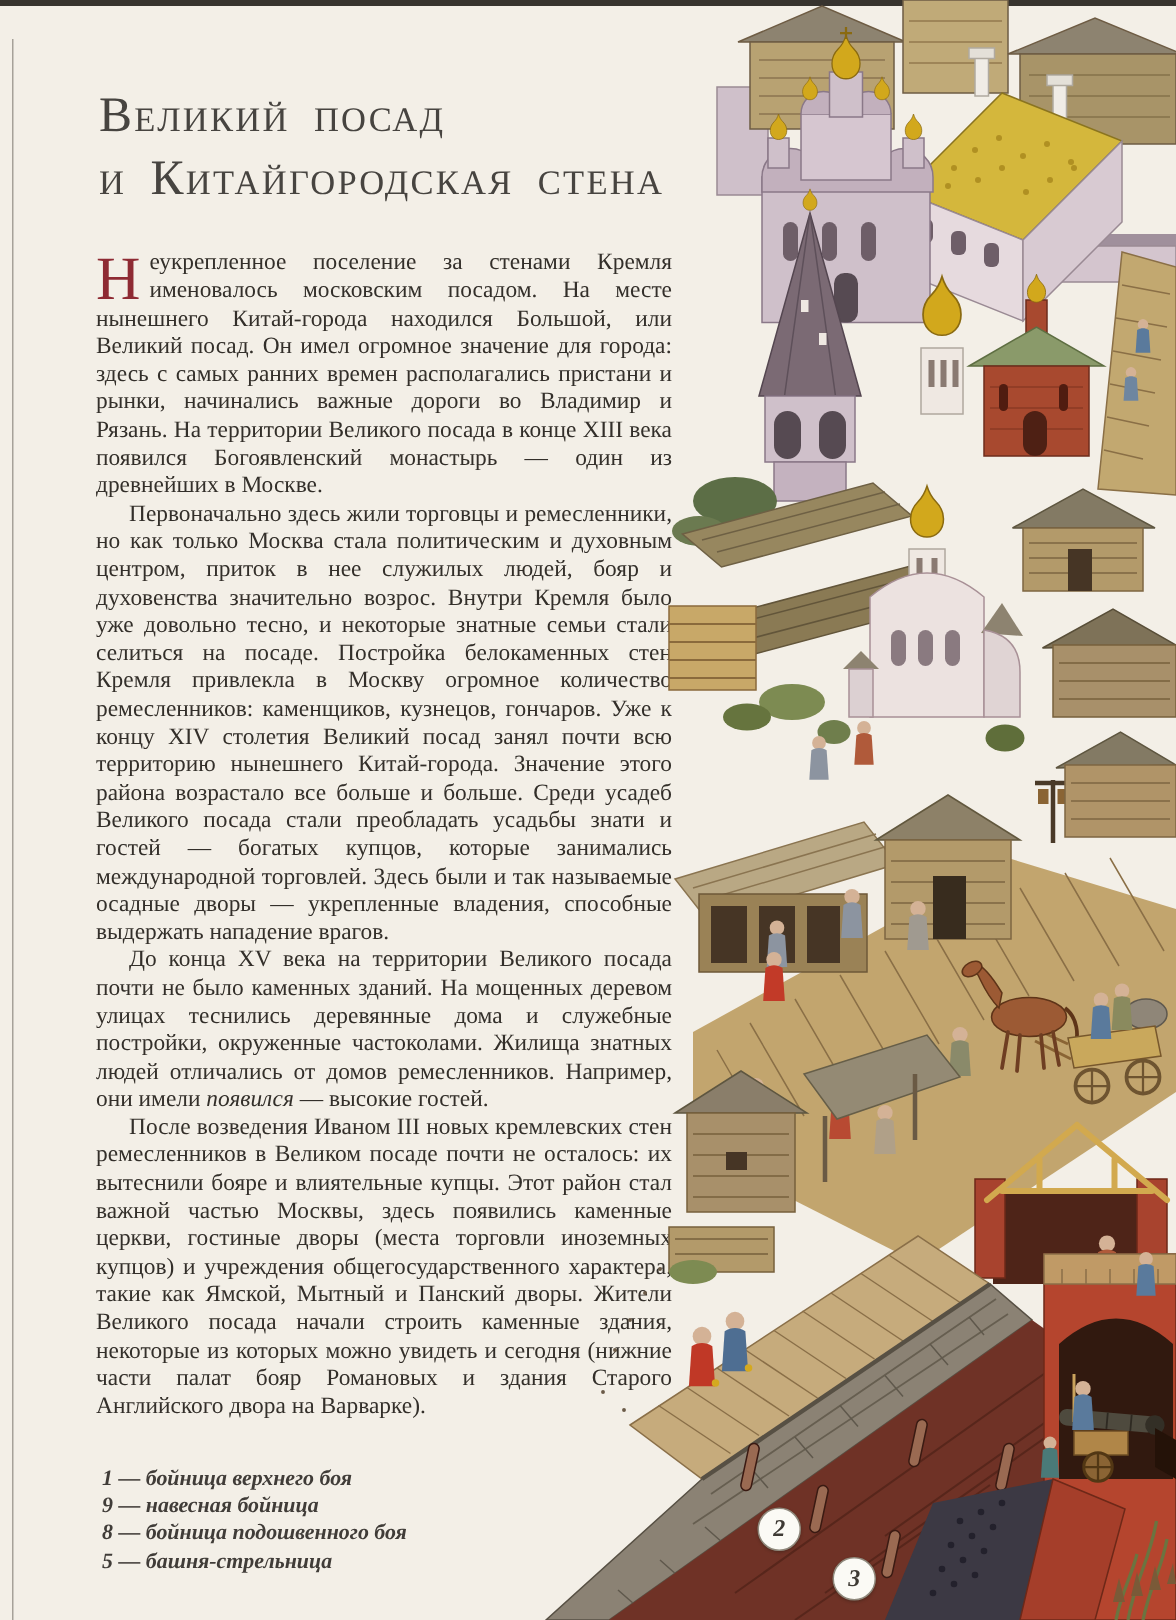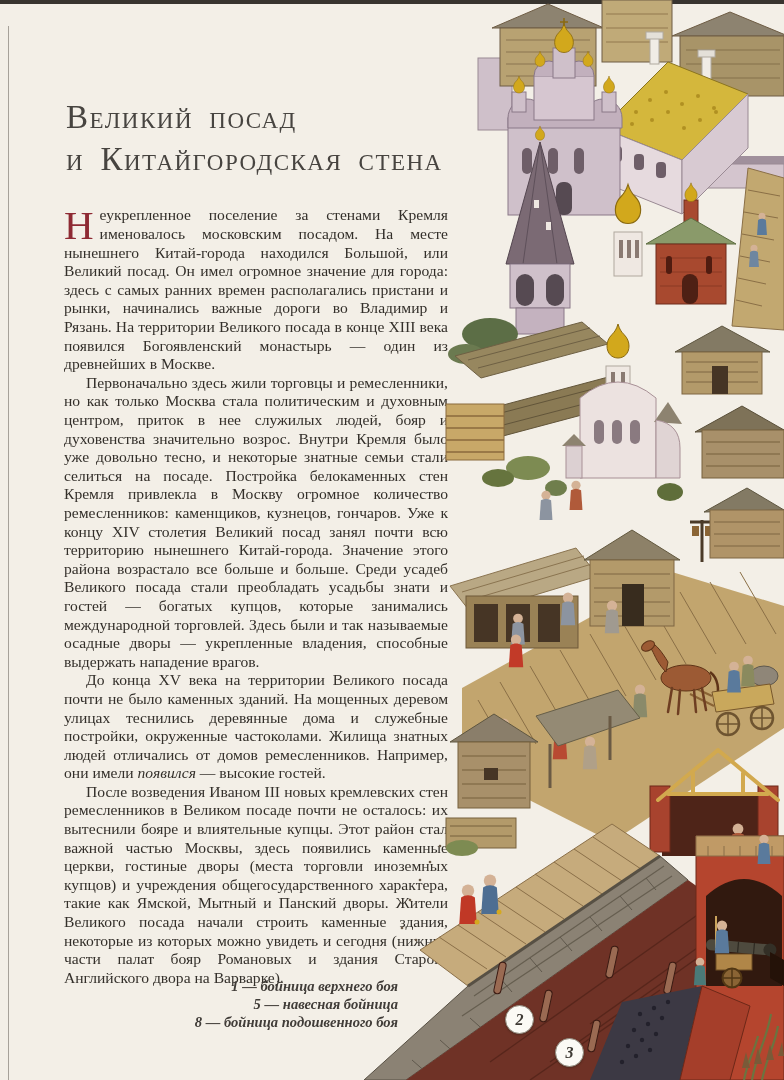--- a/index.html
+++ b/index.html
@@ -5,31 +5,31 @@
   :root{
     --paper:#f3efe7; --body-text:#332f2a; --title-gray:#474440; --dropcap-red:#8e2a33;
     --dome-gold:#d2a81c; --roof-gold:#d4b73c; --wall-lavender:#cfc0ca;
     --brick-red:#b5452e; --brick-dark:#6f3226; --roof-gray:#8b8274; --deck-tan:#c6ab7c;
   }
   html,body{margin:0;padding:0;}
   body{width:784px;height:1080px;position:relative;background:var(--paper);
        font-family:"Liberation Serif","DejaVu Serif",serif;color:var(--body-text);overflow:hidden;}
   .scan-top{position:absolute;left:0;top:0;width:784px;height:4px;background:#38342f;}
   .scan-left{position:absolute;left:8px;top:26px;width:1px;bottom:0;background:rgba(90,84,76,.5);}
-  .text-col{position:absolute;left:64px;top:56px;width:384px;margin-top:40px;}
+  .text-col{position:absolute;left:64px;top:56px;width:384px;}
   h1.title{margin:0 0 26px 2px;font-weight:400;color:var(--title-gray);line-height:1.28;
            letter-spacing:1.5px;word-spacing:9px;}
   .t-big{font-size:33px;}
   .t-small{font-size:23px;text-transform:uppercase;}
   .para{margin:0;font-size:15.6px;line-height:18.6px;text-align:justify;hyphens:auto;}
   .para.indent{text-indent:22px;}
   .dropcap{float:left;font-size:41px;line-height:33px;padding:3px 6px 0 0;
            color:var(--dropcap-red);font-weight:400;}
   .legend{position:absolute;left:68px;top:977px;width:330px;list-style:none;margin:0;padding:0;
-          font-style:italic;font-weight:700;font-size:14.6px;line-height:18.2px;color:#403c38;text-align:right;}
+          font-style:italic;font-weight:700;font-size:14.6px;line-height:18.2px;color:#403c38;}
   .illu{position:absolute;left:350px;top:0;width:434px;height:1080px;pointer-events:none;}
   .marker{position:absolute;width:27px;height:27px;border-radius:50%;background:#fbfaf5;
           border:1px solid #8f897c;box-shadow:0 1px 2px rgba(40,30,20,.4);
           display:flex;align-items:center;justify-content:center;
           font-style:italic;font-weight:700;font-size:16px;color:#3e3a34;}
   .m2{left:505px;top:1005px;} .m3{left:555px;top:1038px;}
   svg .ln{stroke-linecap:round;}
 </style>
 </head>
 <body>
@@ -42,22 +42,23 @@
   <span class="t-small">и </span><span class="t-big">К</span><span class="t-small">итайгородская стена</span></h1>
 
   <p class="para"><span class="dropcap">Н</span><span>еукрепленное поселение за стенами Кремля именовалось московским посадом. На месте нынешнего Китай-города находился Большой, или Великий посад. Он имел огромное значение для города: здесь с самых ранних времен располагались пристани и рынки, начинались важные дороги во Владимир и Рязань. На территории Великого посада в конце XIII века появился Богоявленский монастырь — один из древнейших в Москве.</span></p>
   <p class="para indent">Первоначально здесь жили торговцы и ремесленники, но как только Москва стала политическим и духовным центром, приток в нее служилых людей, бояр и духовенства значительно возрос. Внутри Кремля было уже довольно тесно, и некоторые знатные семьи стали селиться на посаде. Постройка белокаменных стен Кремля привлекла в Москву огромное количество ремесленников: каменщиков, кузнецов, гончаров. Уже к концу XIV столетия Великий посад занял почти всю территорию нынешнего Китай-города. Значение этого района возрастало все больше и больше. Среди усадеб Великого посада стали преобладать усадьбы знати и гостей — богатых купцов, которые занимались международной торговлей. Здесь были и так называемые осадные дворы — укрепленные владения, способные выдержать нападение врагов.</p>
   <p class="para indent"><span>До конца XV века на территории Великого посада почти не было каменных зданий. На мощенных деревом улицах теснились деревянные дома и служебные постройки, окруженные частоколами. Жилища знатных людей отличались от домов ремесленников. Например, они имели </span><em>появился</em><span> — высокие гостей.</span></p>
   <p class="para indent">После возведения Иваном III новых кремлевских стен ремесленников в Великом посаде почти не осталось: их вытеснили бояре и влиятельные купцы. Этот район стал важной частью Москвы, здесь появились каменные церкви, гостиные дворы (места торговли иноземных купцов) и учреждения общегосударственного характера, такие как Ямской, Мытный и Панский дворы. Жители Великого посада начали строить каменные здания, некоторые из которых можно увидеть и сегодня (нижние части палат бояр Романовых и здания Старого Английского двора на Варварке).</p>
 </main>
 
 <ul class="legend">
   <li>1 — бойница верхнего боя</li>
-  <li>5 — навесная бойница</li>
+  <li>9 — навесная бойница</li>
   <li>8 — бойница подошвенного боя</li>
+  <li>5 — башня-стрельница</li>
 </ul>
 
 <svg class="illu" viewBox="0 0 434 1080" xmlns="http://www.w3.org/2000/svg">
   <defs>
     <path id="dome" d="M0,-24 C1.5,-19 3,-16.5 6,-13.5 C9.5,-10 11,-6 11,-2 C11,5.5 6,10 0,10 C-6,10 -11,5.5 -11,-2 C-11,-6 -9.5,-10 -6,-13.5 C-3,-16.5 -1.5,-19 0,-24 Z"></path>
     <g id="person">
       <circle cx="0" cy="-7.5" r="2.7" fill="#d4b296"></circle>
       <path d="M-3,-4.6 C-1,-5.8 1,-5.8 3,-4.6 L3.8,7 L-3.8,7 Z"></path>
     </g>
   </defs>

